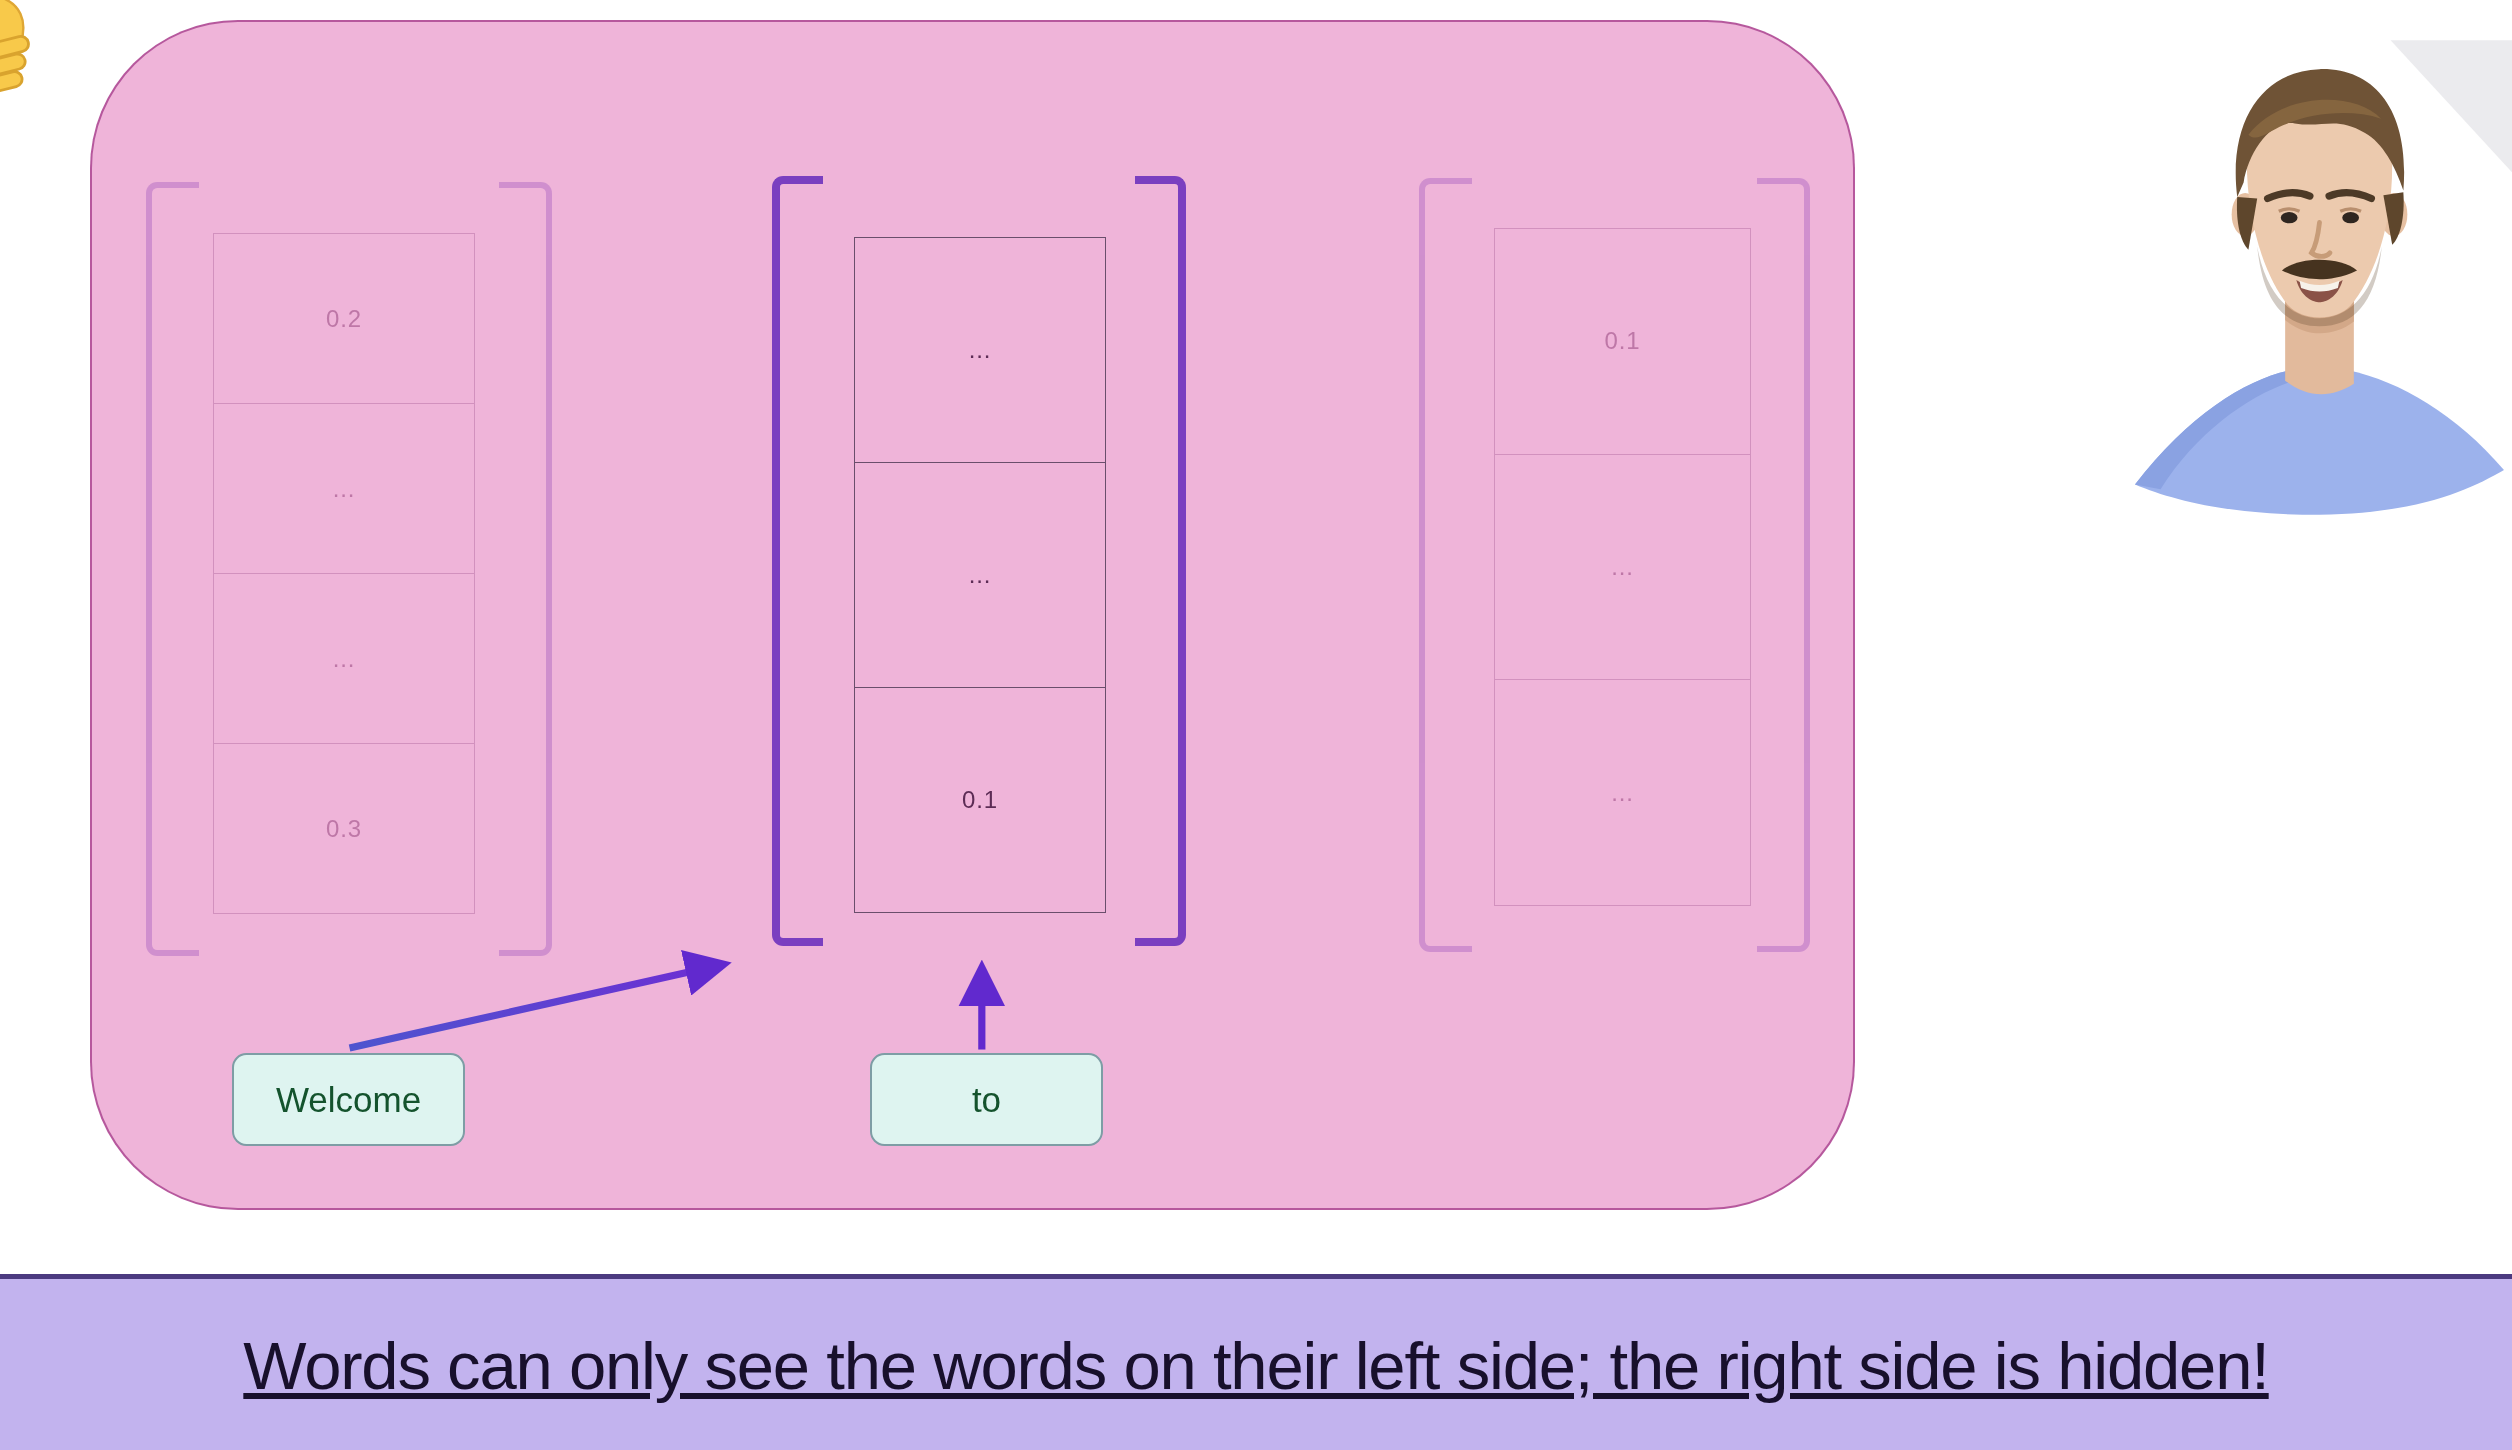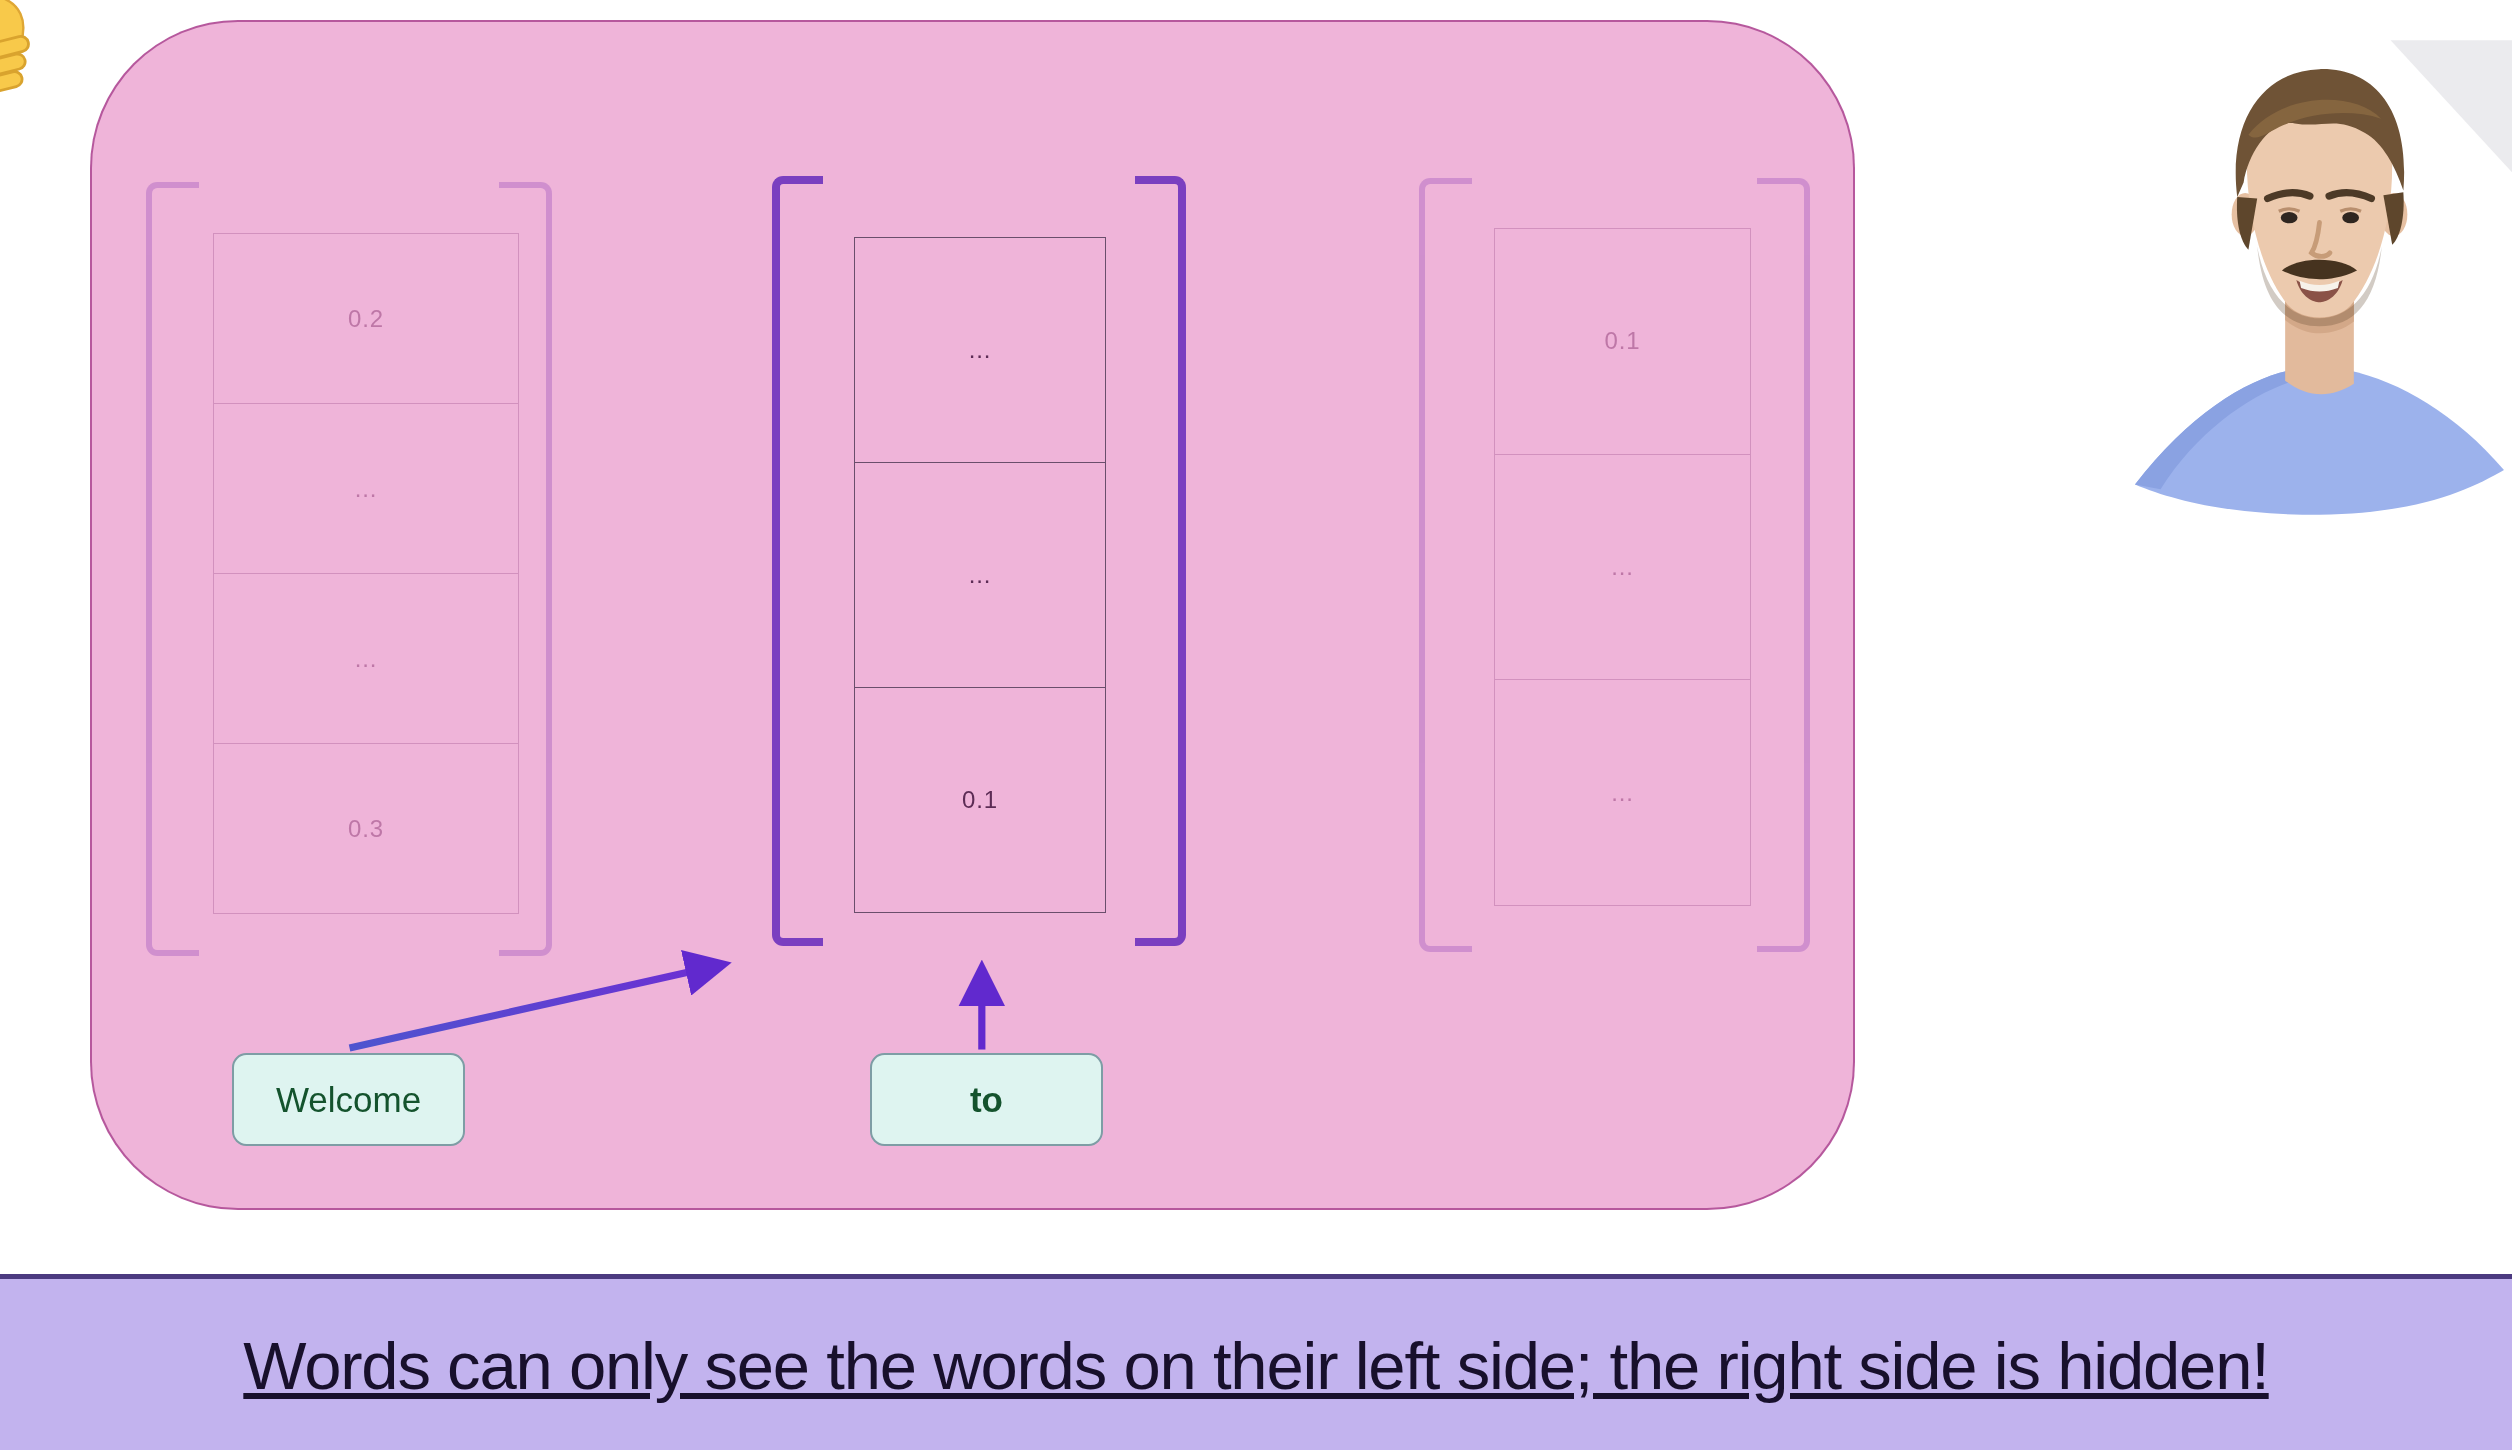--- a/index.html
+++ b/index.html
@@ -62,21 +62,21 @@
       <rect x="-34" y="73" width="66" height="19" rx="9.5" transform="rotate(-14 0 82)"></rect>
       <rect x="-32" y="94" width="60" height="19" rx="9.5" transform="rotate(-14 0 103)"></rect>
     </g>
   </svg>
 
   <div class="pink-panel"></div>
 
   <div class="vec faded">
     <div class="bracket lb" style="left:146px;top:182px;width:53px;height:774px;"></div>
     <div class="bracket rb" style="left:499px;top:182px;width:53px;height:774px;"></div>
-    <div class="cellcol" style="left:213px;top:233px;width:306px;height:681px;">
+    <div class="cellcol" style="left:213px;top:233px;width:262px;height:681px;">
       <div class="cell">
           <span>0.2</span>
         </div>
       <div class="cell">
           <span>...</span>
         </div>
       <div class="cell">
           <span>...</span>
         </div>
       <div class="cell">
@@ -113,21 +113,21 @@
         </div>
       <div class="cell">
           <span>...</span>
         </div>
     </div>
   </div>
 
   <div class="word-box" style="left:232px;">
       <span>Welcome</span>
     </div>
-  <div class="word-box" style="left:870px;font-weight:bold;">
+  <div class="word-box" style="left:870px;">
       <span>to</span>
     </div>
 
   <svg class="arrow-layer" viewBox="0 0 3142 1814" aria-hidden="true">
     <defs>
       <linearGradient id="ag" x1="0" y1="1" x2="1" y2="0">
         <stop offset="0" stop-color="#4d55cf"></stop>
         <stop offset="1" stop-color="#6d2ed3"></stop>
       </linearGradient>
       <marker id="ah" viewBox="0 0 10 10" refX="7" refY="5" markerWidth="6.5" markerHeight="6.5" orient="auto-start-reverse">

